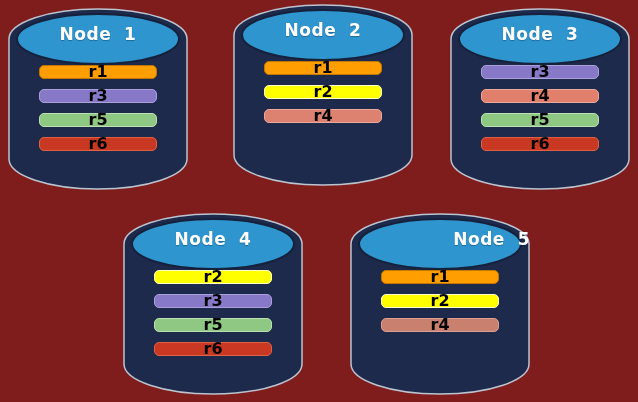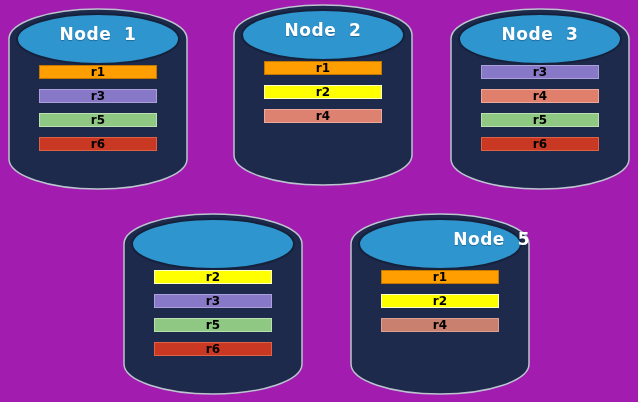--- a/index.html
+++ b/index.html
@@ -4,21 +4,21 @@
 <style>
   html, body {
     margin: 0;
     padding: 0;
     background: #ffffff;
   }
   #canvas {
     position: relative;
     width: 638px;
     height: 402px;
-    background: #a21caf;
+    background: #7f1d1d;
     font-family: "DejaVu Sans", "Liberation Sans", sans-serif;
     overflow: hidden;
   }
   .node {
     position: absolute;
     width: 180px;
     height: 182px;
   }
   .cyl {
     position: absolute;
@@ -44,26 +44,26 @@
     position: absolute;
     top: 57px;
     left: 31px;
     right: 31px;
     display: flex;
     flex-direction: column;
     gap: 10px;
   }
   .bar {
     height: 12px;
-    border-radius: 0;
+    border-radius: 5px;
     border: 1.5px solid transparent;
     display: flex;
     align-items: center;
     justify-content: center;
-    font-size: 12px;
+    font-size: 16px;
     font-weight: bold;
     color: #000000;
     line-height: 1;
   }
 </style>
 </head>
 <body>
 
 <div id="canvas">
 
@@ -106,20 +106,21 @@
         <div class="bar" style="background: rgb(143, 200, 130); border-color: rgb(187, 223, 176);">r5</div>
         <div class="bar" style="background: rgb(201, 56, 35); border-color: rgb(222, 98, 70);">r6</div>
       </div>
     </div>
 
     <div class="node" style="left: 123px; top: 213px;">
       <svg class="cyl" viewBox="0 0 180 182" aria-hidden="true">
         <path class="cyl-body" d="M 1,31 A 89,30 0 0 1 179,31 L 179,151 A 89,30 0 0 1 1,151 Z" stroke-width="1.5" fill="#1E2A4B" stroke="#BCC4D0"></path>
         <ellipse class="cyl-lid" cx="90" cy="31" rx="81" ry="25" stroke-width="2" fill="#2E95CF" stroke="#16213C"></ellipse>
       </svg>
+      <div class="node-title" style="color: rgb(255, 255, 255);">Node  4</div>
       <div class="bars">
         <div class="bar" style="background: rgb(255, 255, 0); border-color: rgb(255, 255, 200);">r2</div>
         <div class="bar" style="background: rgb(135, 121, 199); border-color: rgb(171, 160, 218);">r3</div>
         <div class="bar" style="background: rgb(143, 200, 130); border-color: rgb(187, 223, 176);">r5</div>
         <div class="bar" style="background: rgb(201, 56, 35); border-color: rgb(222, 98, 70);">r6</div>
       </div>
     </div>
 
     <div class="node" style="left: 350px; top: 213px;">
       <svg class="cyl" viewBox="0 0 180 182" aria-hidden="true">

